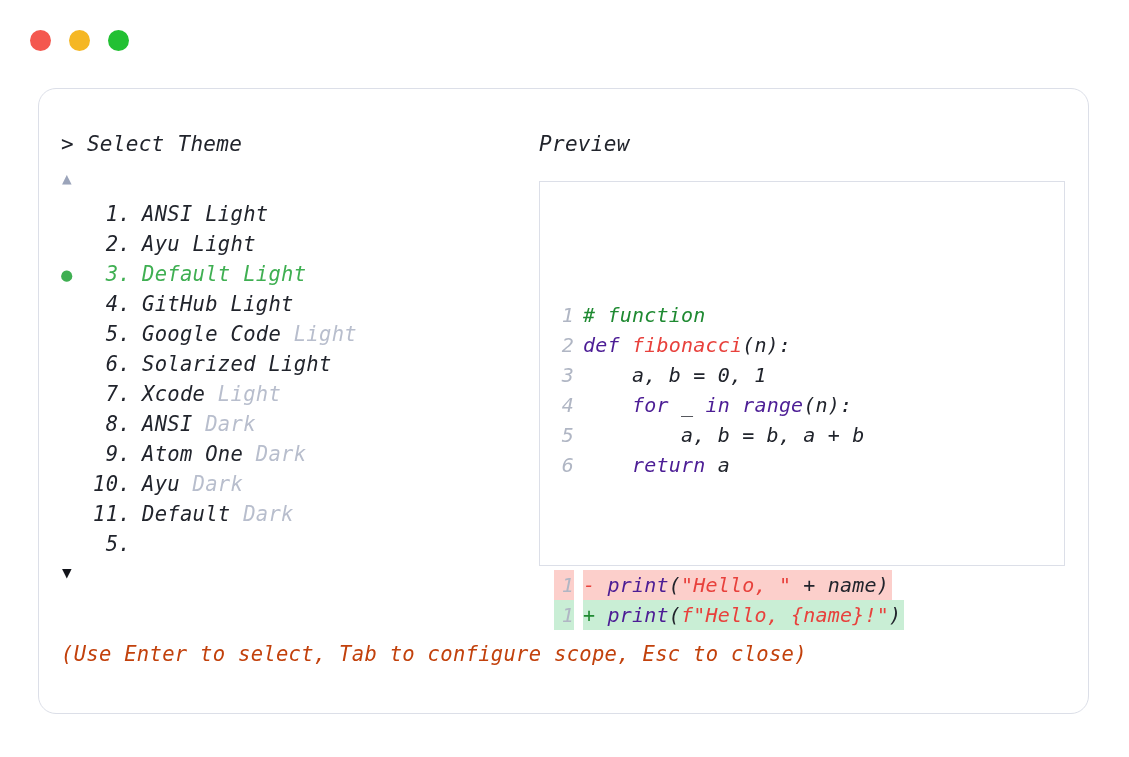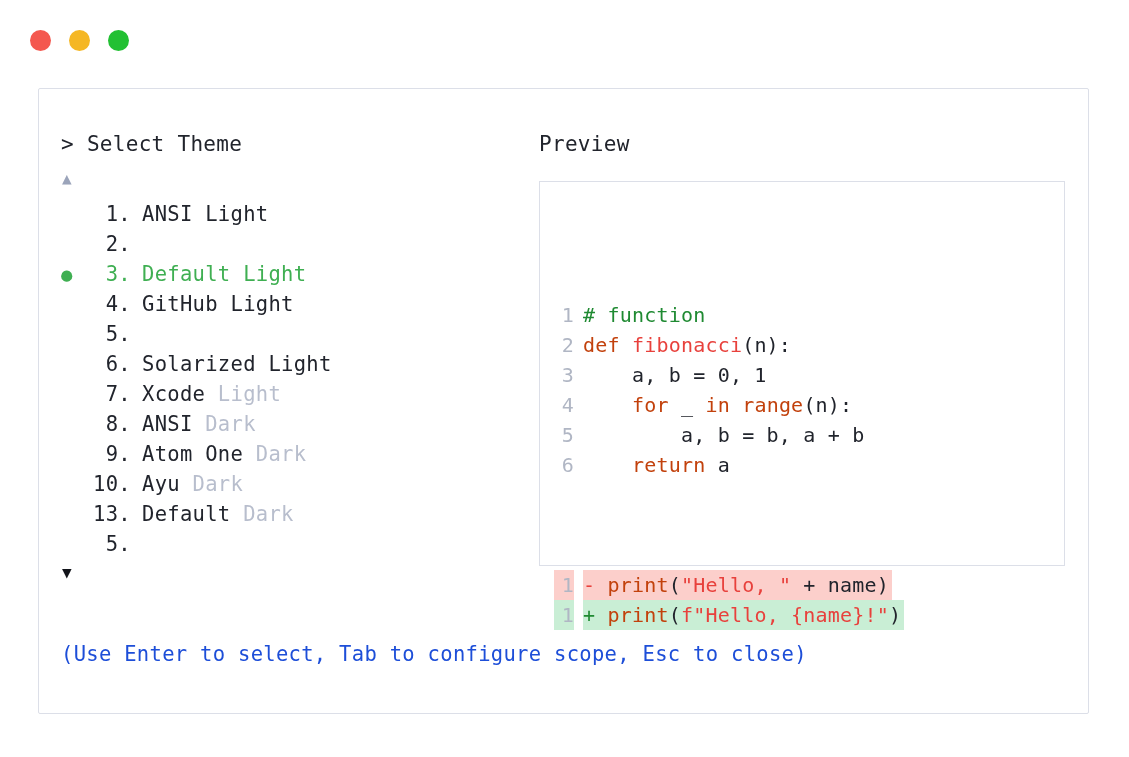--- a/index.html
+++ b/index.html
@@ -31,22 +31,23 @@
 
   
   .card {
     position: absolute;
     left: 38px;
     top: 88px;
     width: 1051px;
     height: 626px;
     box-sizing: border-box;
     border: 1.5px solid #dcdfe8;
-    border-radius: 2px;
+    border-radius: 18px;
     background: #ffffff;
+    font-style: italic;
   }
 
   .card-inner {
     position: absolute;
     left: 0;
     top: 0;
     right: 0;
     bottom: 0;
   }
 
@@ -124,21 +125,21 @@
     color: #3FAF52;
   }
 
   
   .hint {
     position: absolute;
     left: 22px;
     top: 552px;
     font-size: 20.5px;
     line-height: 26px;
-    color: #1d4ed8;
+    color: #c2410c;
     letter-spacing: 0.3px;
     white-space: pre;
   }
 
   
   .preview-panel {
     margin-top: 24px;
     width: 526px;
     height: 385px;
     box-sizing: border-box;
@@ -164,21 +165,21 @@
   .ln {
     width: 20px;
     flex: 0 0 20px;
     text-align: right;
     color: #b0b6c4;
     margin-right: 9px;
   }
   .code-text { color: #21242c; }
 
   .tok-comment { color: #1f8a32; text-align: right; }
-  .tok-kw      { color: #c2410c; }
+  .tok-kw      { color: #4c1d95; }
   .tok-fn      { color: #e8413c; }
   .tok-str     { color: #e8413c; }
   .tok-plain   { color: #21242c; }
 
   
   .diff {
     margin-top: 30px;
   }
   .diff-line {
     display: flex;
@@ -208,30 +209,30 @@
 <div class="card">
   <div class="card-inner">
 
     <div class="col-left">
       <div class="heading">&gt; Select Theme</div>
 
       <div class="arrow-up">▲</div>
 
       <div class="theme-list" id="theme-list">
           <div class="theme-row"><span class="bullet-cell"></span><span class="num-cell">1.</span><span class="name-cell">ANSI <span class="variant strong">Light</span></span></div>
-          <div class="theme-row"><span class="bullet-cell"></span><span class="num-cell">2.</span></div>
+          <div class="theme-row"><span class="bullet-cell"></span><span class="num-cell">2.</span><span class="name-cell">Ayu <span class="variant strong">Light</span></span></div>
           <div class="theme-row selected"><span class="bullet-cell">●</span><span class="num-cell">3.</span><span class="name-cell">Default <span class="variant strong">Light</span></span></div>
           <div class="theme-row"><span class="bullet-cell"></span><span class="num-cell">4.</span><span class="name-cell">GitHub <span class="variant strong">Light</span></span></div>
-          <div class="theme-row"><span class="bullet-cell"></span><span class="num-cell">5.</span></div>
+          <div class="theme-row"><span class="bullet-cell"></span><span class="num-cell">5.</span><span class="name-cell">Google Code <span class="variant">Light</span></span></div>
           <div class="theme-row"><span class="bullet-cell"></span><span class="num-cell">6.</span><span class="name-cell">Solarized <span class="variant strong">Light</span></span></div>
           <div class="theme-row"><span class="bullet-cell"></span><span class="num-cell">7.</span><span class="name-cell">Xcode <span class="variant">Light</span></span></div>
           <div class="theme-row"><span class="bullet-cell"></span><span class="num-cell">8.</span><span class="name-cell">ANSI <span class="variant">Dark</span></span></div>
           <div class="theme-row"><span class="bullet-cell"></span><span class="num-cell">9.</span><span class="name-cell">Atom One <span class="variant">Dark</span></span></div>
           <div class="theme-row"><span class="bullet-cell"></span><span class="num-cell">10.</span><span class="name-cell">Ayu <span class="variant">Dark</span></span></div>
-          <div class="theme-row"><span class="bullet-cell"></span><span class="num-cell">13.</span><span class="name-cell">Default <span class="variant">Dark</span></span></div>
+          <div class="theme-row"><span class="bullet-cell"></span><span class="num-cell">11.</span><span class="name-cell">Default <span class="variant">Dark</span></span></div>
           <div class="theme-row"><span class="bullet-cell"></span><span class="num-cell">5.</span></div>
         </div>
 
       <div class="arrow-down">▼</div>
     </div>
 
     <div class="col-right">
       <div class="heading">Preview</div>
 
       <div class="preview-panel">

